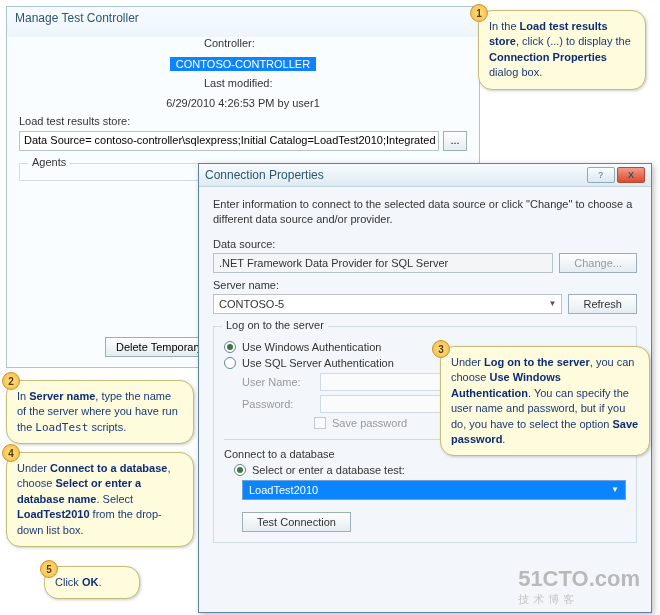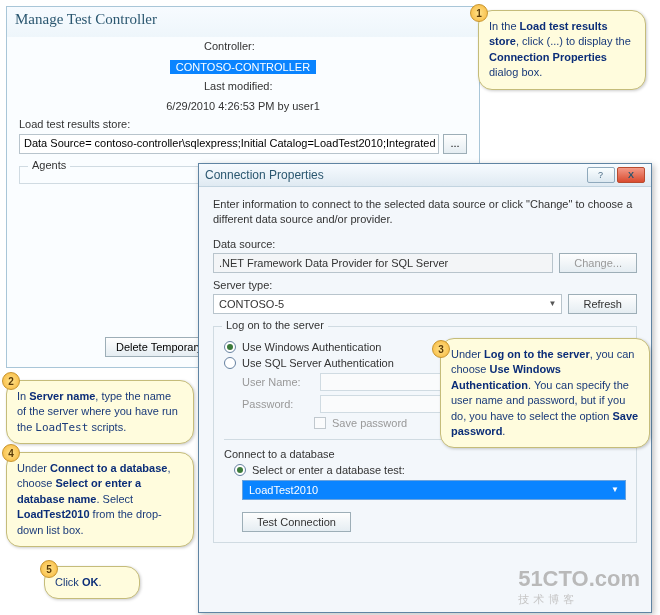--- a/index.html
+++ b/index.html
@@ -1,20 +1,20 @@
 <!DOCTYPE html>
 <html><head>
 <meta charset="utf-8">
 <style>
 * { box-sizing: border-box; margin: 0; padding: 0; font-family: "Segoe UI", Tahoma, sans-serif; }
 body { width: 660px; height: 615px; background: #fff; position: relative; font-size: 11px; overflow: hidden; }
 
 
 .main-window { position: absolute; left: 6px; top: 6px; width: 474px; height: 362px; border: 1px solid #a9c6d8; background: linear-gradient(#f7fbff, #eef6fb 30px, #fafdff 30px); }
-.main-title { padding: 4px 8px; font-size: 15px; color: #2b5770; font-family: Liberation Serif, serif; }
+.main-title { padding: 4px 8px; font-size: 12px; color: #2b5770; }
 .main-body { padding: 8px 12px; }
 .field-row { display: flex; align-items: center; margin-bottom: 6px; gap: 8px; flex-direction: column; }
 .field-label { width: 78px; color: #333; }
 .field-val-hl { background: #0a84ff; color: #fff; padding: 1px 6px; flex: 0 0 auto; }
 .plain-text { color: #333; }
 .store-input { display: flex; align-items: center; gap: 4px; margin-top: 4px; }
 .store-text { flex: 1; border: 1px solid #b8c4cc; background: #fff; padding: 2px 4px; height: 20px; overflow: hidden; white-space: nowrap; }
 .store-btn { width: 24px; height: 20px; border: 1px solid #9daeb7; background: linear-gradient(#fefefe,#e5edf2); text-align: center; line-height: 16px; cursor: pointer; }
 
 .agents-box { border: 1px solid #d0dbe2; margin-top: 12px; padding: 8px; position: relative; }
@@ -59,21 +59,21 @@
 
 
 .callout { position:absolute; background:#fffcdd; border:1px solid #c5bc7a; padding:8px 10px; font-size:11px; color:#1a3a7a; line-height:1.4; box-shadow:1px 1px 3px rgba(0,0,0,0.2); border-radius:14px; }
 .callout b { color:#0b2d78; }
 .num-badge { position:absolute; width:18px; height:18px; border-radius:50%; background:radial-gradient(#ffe38a,#f7b63b); border:1px solid #c8952d; display:flex; align-items:center; justify-content:center; font-size:10px; font-weight:bold; color:#5a3a08; z-index:20; }
 
 .c1 { left:478px; top:10px; width:168px; }
 .n1 { left:470px; top:4px; }
 .c2 { left:6px; top:380px; width:188px; }
 .n2 { left:2px; top:372px; }
-.c3 { left:440px; top:338px; width:210px; }
+.c3 { left:440px; top:346px; width:210px; }
 .n3 { left:432px; top:340px; }
 .c4 { left:6px; top:452px; width:188px; }
 .n4 { left:2px; top:444px; }
 .c5 { left:44px; top:566px; width:96px; }
 .n5 { left:40px; top:560px; }
 
 .watermark { position:absolute; right:20px; bottom:8px; font-size:22px; color:#b9b9b9; font-weight:bold; font-family:Arial; }
 .watermark small { font-size:11px; display:block; color:#c6c6c6; font-weight:normal; letter-spacing:4px; }
 svg.ico { width:10px; height:10px; }
 </style>
@@ -119,21 +119,21 @@
   </div>
   <div class="dialog-body">
     <div class="dlg-intro">Enter information to connect to the selected data source or click "Change" to choose a different data source and/or provider.</div>
 
     <div class="dlg-label">Data source:</div>
     <div class="dlg-input">
       <div class="dlg-text" style="background:#f3f5f7">.NET Framework Data Provider for SQL Server</div>
       <div class="dlg-btn disabled">Change...</div>
     </div>
 
-    <div class="dlg-label">Server type:</div>
+    <div class="dlg-label">Server name:</div>
     <div class="dlg-input">
       <div class="dlg-combo">
         <span>CONTOSO-5</span>
         <span class="chevron">▼</span>
       </div>
       <div class="dlg-btn">Refresh</div>
     </div>
 
     <div class="fieldset">
       <div class="fieldset-legend">Log on to the server</div>

